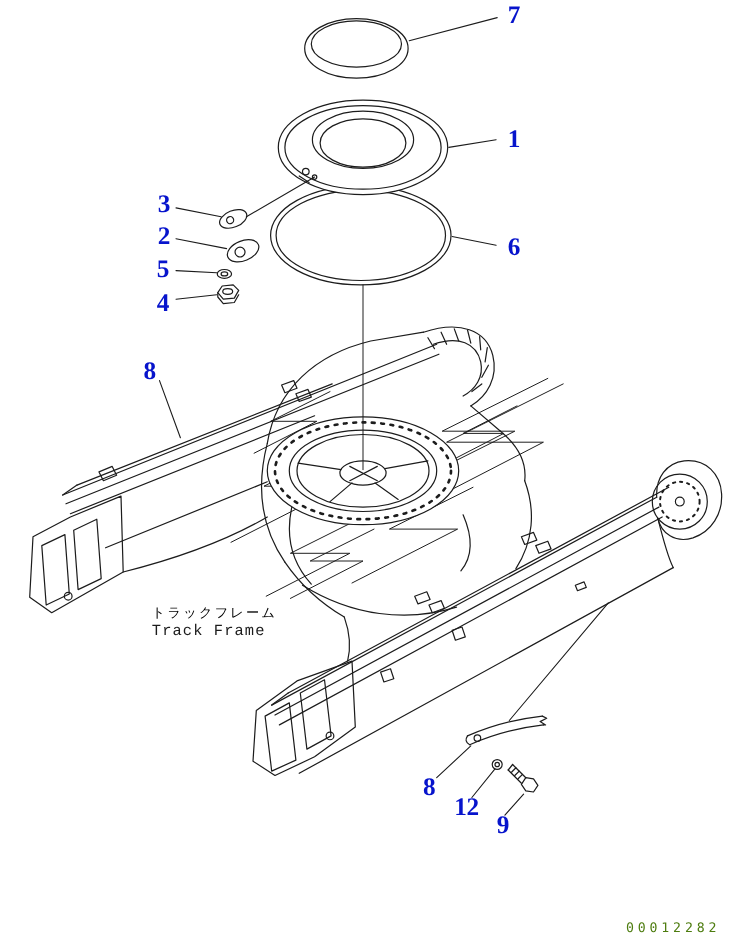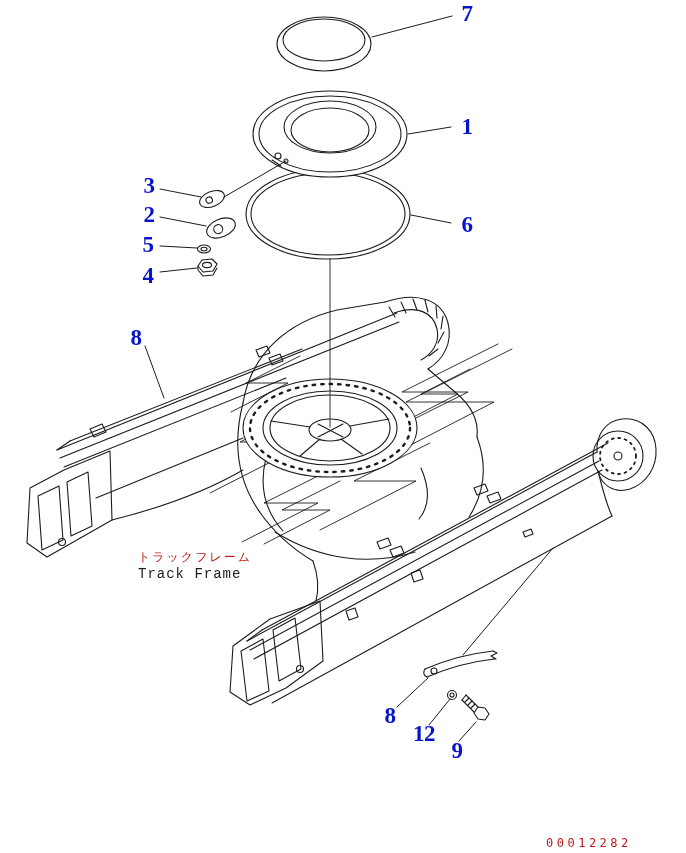--- a/index.html
+++ b/index.html
@@ -12,31 +12,31 @@
   }
   svg.artwork { position:absolute; left:0; top:0; color:var(--line,#1c1c1c); }
   .callout {
     position:absolute; transform:translate(-50%,-50%);
     font:700 23px "Liberation Serif","DejaVu Serif",serif;
     color:var(--accent,#0714cc);
     letter-spacing:-0.5px; cursor:pointer; user-select:none; line-height:1;
   }
   .label-jp {
     position:absolute; left:138px; top:549px;
-    font:12px "DejaVu Sans",sans-serif; letter-spacing:2px; color:#b91c1c;
+    font:12px "DejaVu Sans",sans-serif; letter-spacing:2px; color:#000000;
   }
   .label-en {
     position:absolute; left:138px; top:566px;
     font:14px "Liberation Mono","DejaVu Sans Mono",monospace;
     letter-spacing:1px; color:#1c1c1c;text-align:right;
   }
   .drawing-number {
-    position:absolute; left:546px; top:836px;
+    position:absolute; left:569px; top:836px;
     font:12px "DejaVu Sans Mono",monospace;
-    letter-spacing:3.5px; color:#b91c1c;
+    letter-spacing:3.5px; color:#4d7c0f;
   }
 </style>
 </head>
 <body>
 
 <div class="canvas">
 
   <svg class="artwork" width="686" height="853" viewBox="0 0 686 853">
     <g fill="none" stroke="currentColor" stroke-width="1.1" stroke-linecap="round" stroke-linejoin="round">
 

